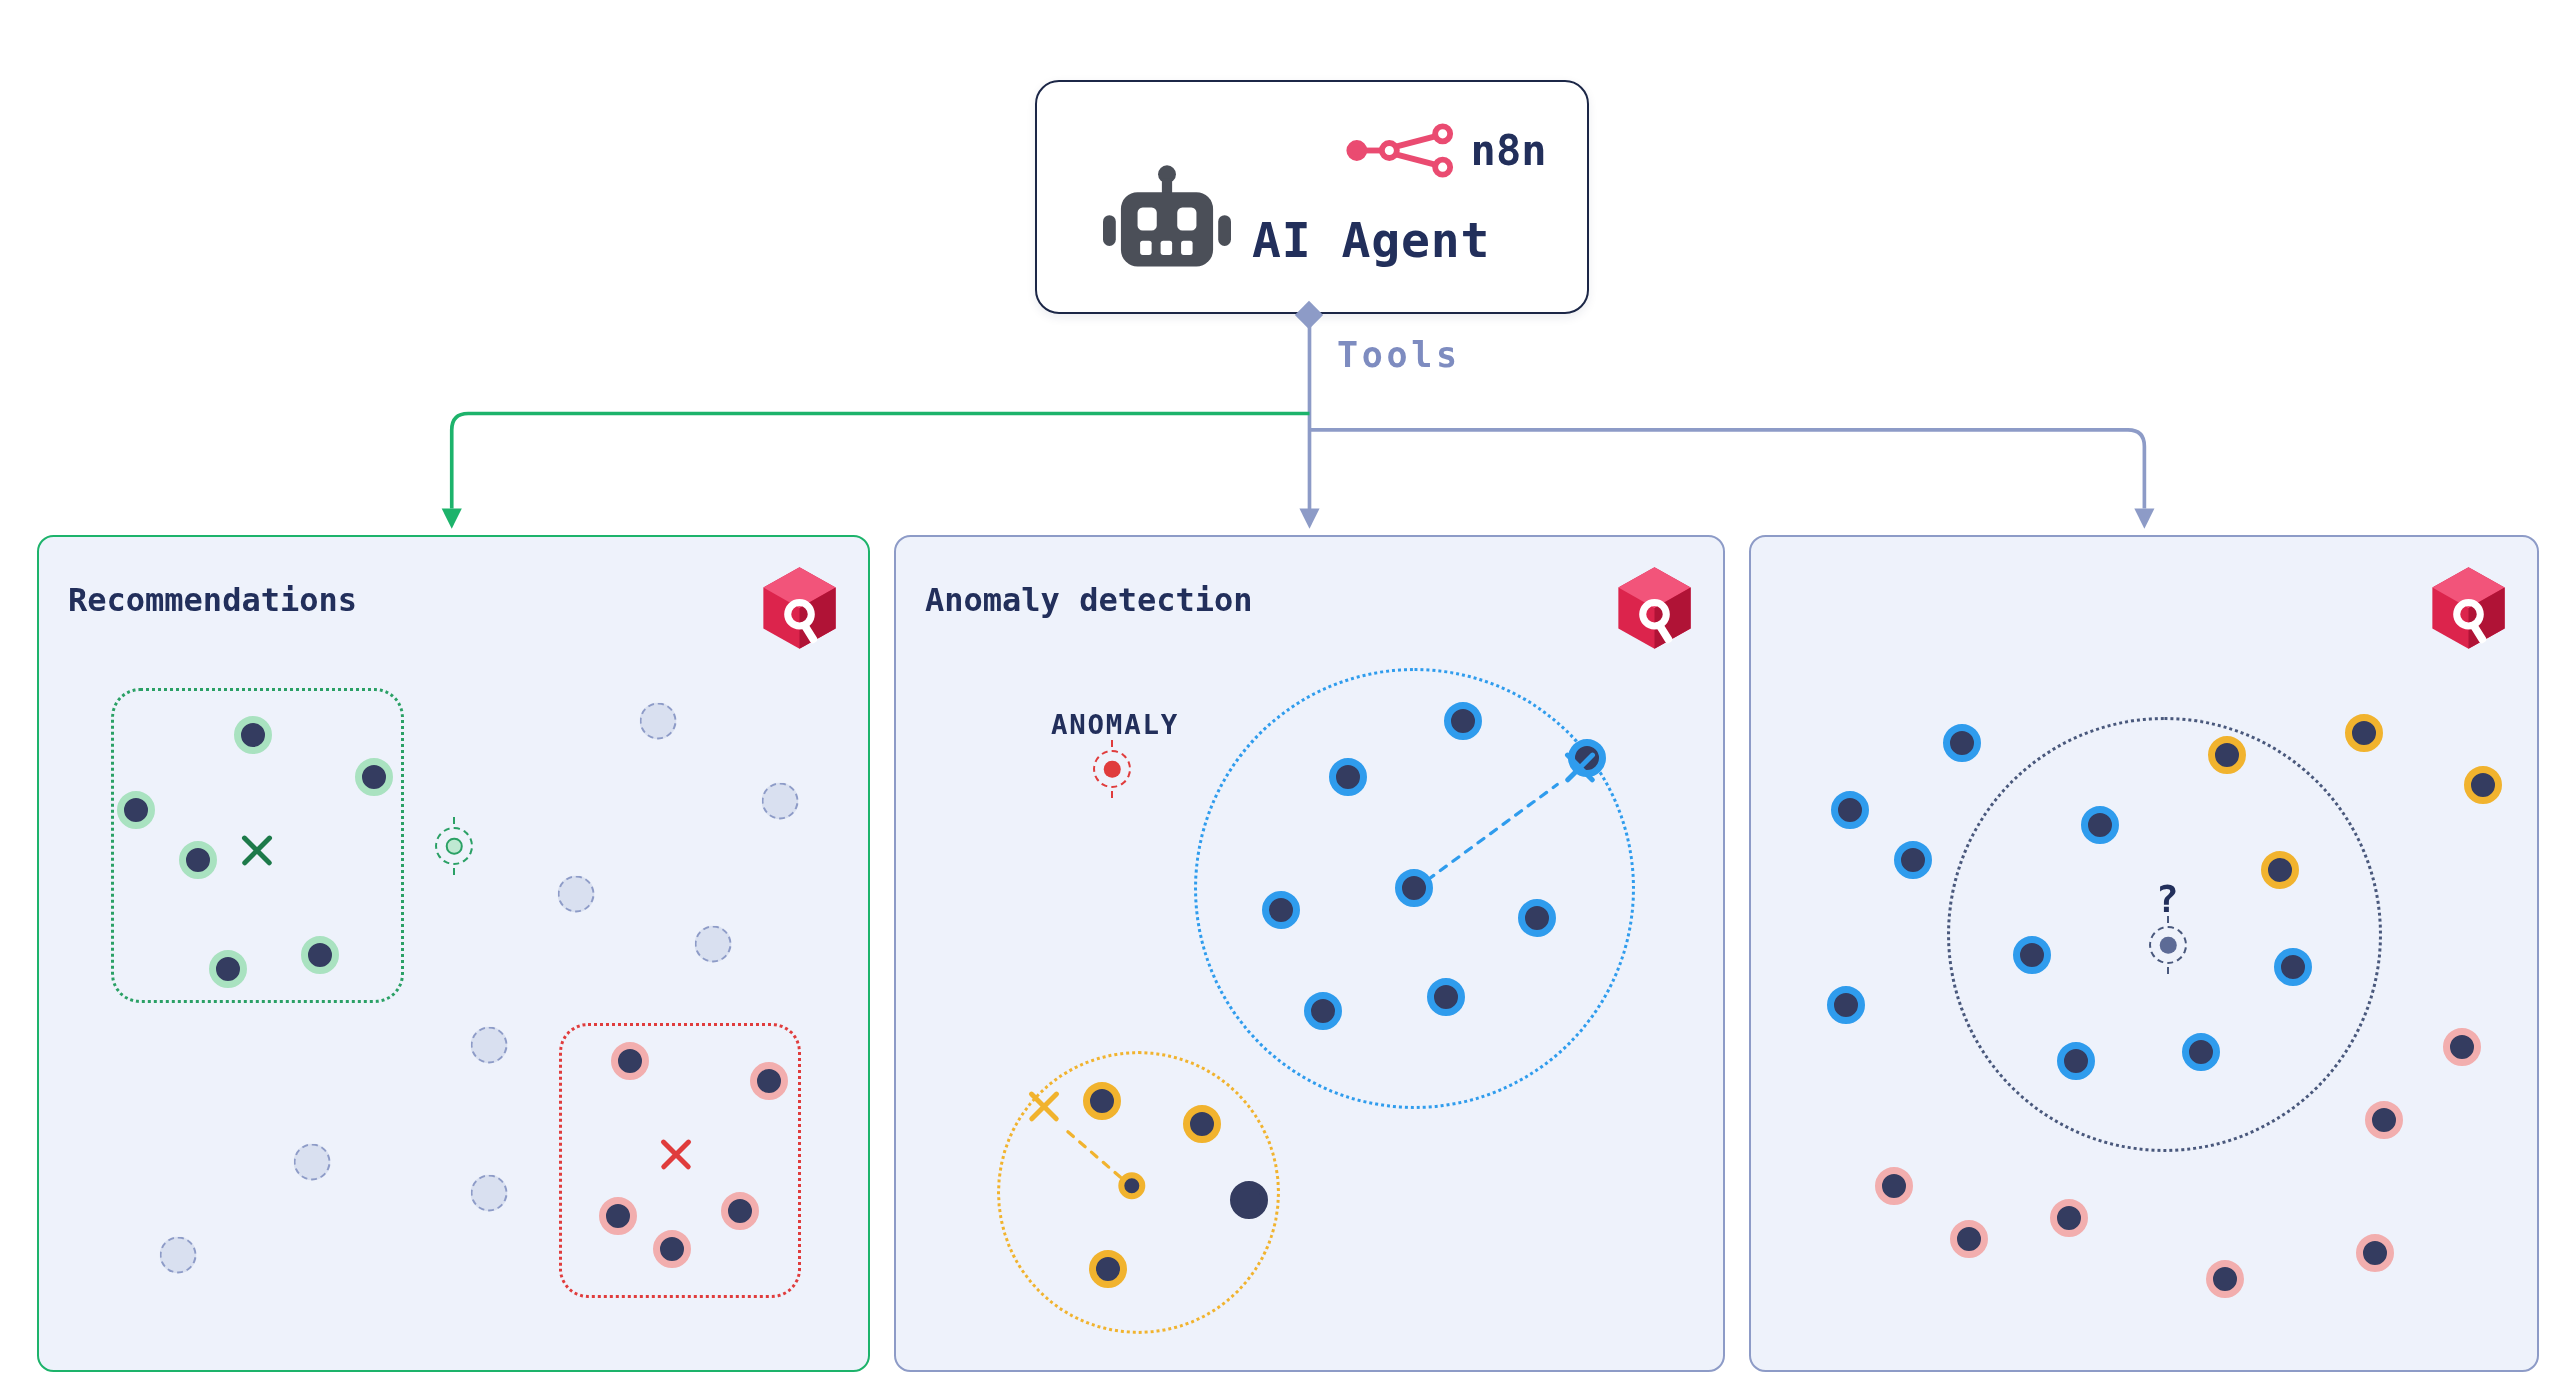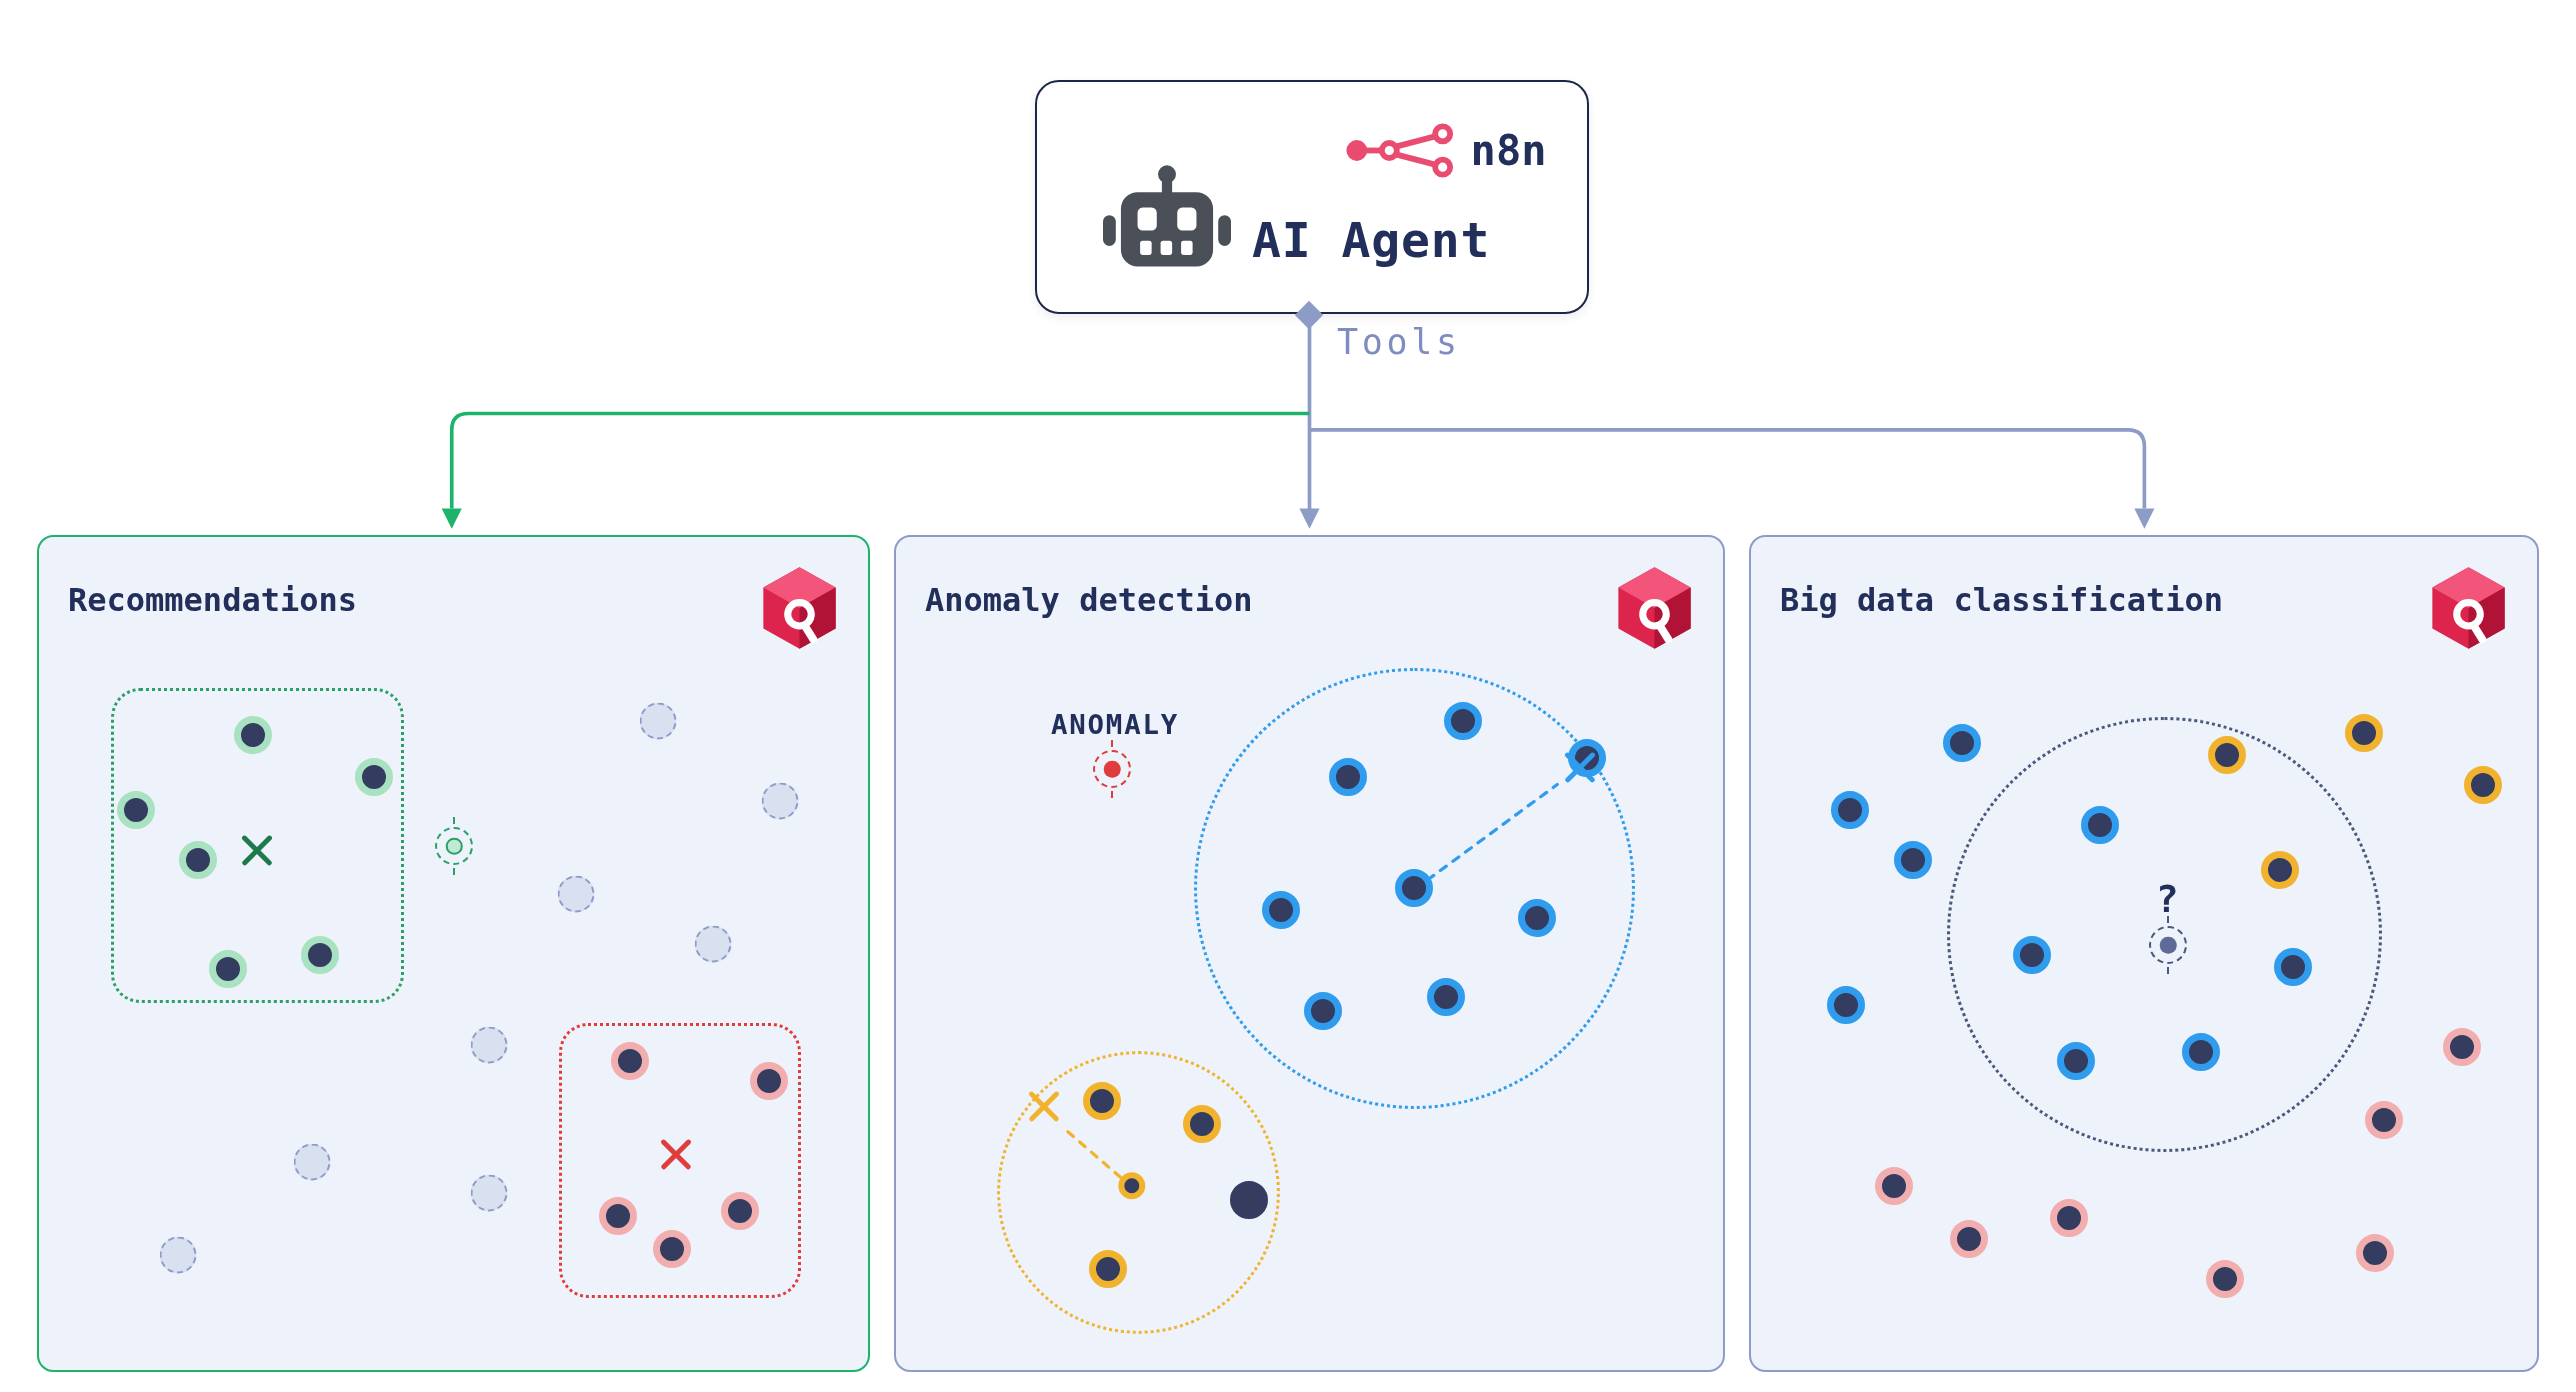--- a/index.html
+++ b/index.html
@@ -14,21 +14,21 @@
   .ar.green{fill:var(--green)}
 
   .agent-box{position:absolute;left:1035px;top:80px;width:554px;height:234px;background:#fff;
     border:2.7px solid #1c2747;border-radius:24px;box-shadow:0 3.7px 9.1px rgba(30,40,80,.08)}
   .robot{position:absolute;left:66px;top:82px;width:128px;height:128px}
   .agent-label{position:absolute;left:215px;top:130px;font-size:48px;font-weight:700;color:var(--navy);letter-spacing:0.9px}
   .n8n-wrap{position:absolute;left:309px;top:40px;display:flex;align-items:center;gap:14.6px}
   .n8n-icon{width:110px;height:57px}
   .n8n-text{font-size:42px;font-weight:700;color:var(--navy)}
   .diamond{position:absolute;left:1299px;top:305px;width:20px;height:20px;background:var(--slate);transform:rotate(45deg)}
-  .tools-label{position:absolute;left:1337px;top:322px;font-size:35px;font-weight:400;color:var(--toolslabel);letter-spacing:3.7px}
+  .tools-label{position:absolute;left:1337px;top:335px;font-size:35px;font-weight:700;color:var(--toolslabel);letter-spacing:3.7px}
 
   .panel{position:absolute;top:535px;height:837px;background:var(--panelbg);border:2.7px solid var(--slate);border-radius:16.5px}
   .panel.p1{left:37px;width:833px}
   .panel.p2{left:894px;width:831px}
   .panel.p3{left:1749px;width:790px}
   .panel-title{position:absolute;left:29px;top:44px;font-size:32px;font-weight:700;color:var(--navy);z-index:3}
   .qdrant{position:absolute;right:29px;top:27.4px;width:79px;height:88px;z-index:3}
   .panel-canvas{position:absolute;inset:0;overflow:hidden;border-radius:13.7px}
   .panel-canvas .annot{position:absolute;inset:0;width:100%;height:100%}
 
@@ -205,20 +205,19 @@
         <div class="dot ring" style="left: 143px; top: 649px; border-color: rgb(242, 174, 174);"></div>
         <div class="dot ring" style="left: 218px; top: 702px; border-color: rgb(242, 174, 174);"></div>
         <div class="dot ring" style="left: 318px; top: 681px; border-color: rgb(242, 174, 174);"></div>
         <div class="dot ring" style="left: 474px; top: 742px; border-color: rgb(242, 174, 174);"></div>
         <div class="dot ring" style="left: 624px; top: 716px; border-color: rgb(242, 174, 174);"></div>
         <div class="dlabel" style="font-size: 38px; color: rgb(34, 47, 91); left: 417px; top: 362px;">?</div>
         <div class="target" style="color: rgb(73, 88, 124); left: 417px; top: 408px;">
           <div class="core" style="background: rgb(93, 107, 150);"></div>
         </div>
       </div>
-    <h2 class="panel-title">Big data classification</h2>
     <svg class="qdrant" viewBox="0 0 86 96" width="79" height="88">
         <use href="#qdrant-sym"></use>
       </svg>
   </section>
 
 </div>
 
 
 </body></html>

